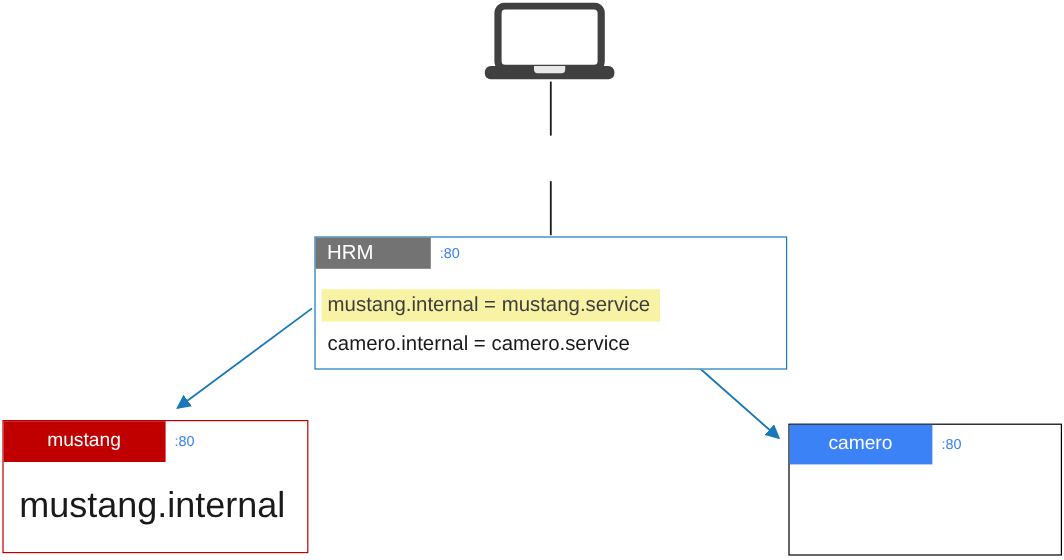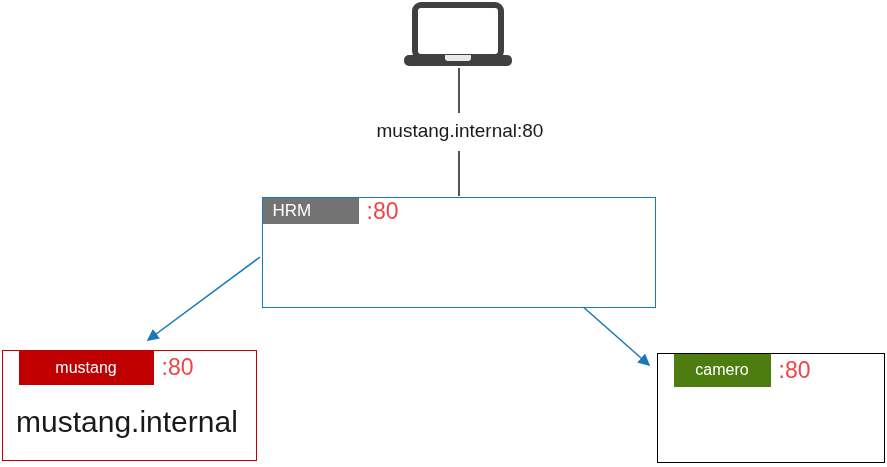--- a/index.html
+++ b/index.html
@@ -40,49 +40,49 @@
     z-index: 2;
   }
   .hrm-header { display: flex; align-items: center; }
   .hrm-tab {
     width: 86px; height: 26px;
     background: #737373; color: #ffffff;
     font-size: 17px; line-height: 26px;
     padding-left: 10px;
     margin: -0.5px 0 0 -0.5px;
   }
-  .port-label { font-size: 23px; color: #ef4444; margin-left: 8px; }
+  .port-label { font-size: 12px; color: #3b82f6; margin-left: 8px; }
   .hrm-rules { margin-top: 17px; }
   .rule-line { margin: 0 0 6px 5px; font-size: 17px; }
   .rule-line span { display: inline-block; padding: 3px 8px 4px 5px; }
   .rule-highlight { background: #f8f3a4; color: #3d3d3d; }
   .rule-plain { color: #1a1a1a; }
 
   
   .svc-box {
     position: absolute;
     background: #ffffff;
     z-index: 2;
   }
   .svc-box.mustang {
     left: 2px; top: 350px; width: 253px; height: 109px;
     border: 1.5px solid #c00000;
   }
   .svc-box.camero {
     left: 657px; top: 353px; width: 226px; height: 108px;
     border: 1.5px solid #000000;
   }
-  .svc-header { display: flex; align-items: center; margin-left: 16px; }
+  .svc-header { display: flex; align-items: center; }
   .svc-tab {
     color: #ffffff; font-size: 16px;
     display: flex; align-items: center; justify-content: center;
     margin: -0.5px 0 0 -0.5px;
   }
   .svc-box.mustang .svc-tab { width: 135px; height: 34px; background: #c00000; }
-  .svc-box.camero  .svc-tab { width: 97px;  height: 33px; background: #4d7c0f; }
+  .svc-box.camero  .svc-tab { width: 119px;  height: 33px; background: #3b82f6; }
   .svc-host {
     font-size: 30px; color: #1a1a1a;
     margin: 20px 0 12px 13px;
   }
 </style>
 </head>
 <body>
 
 <div class="canvas">
 
@@ -97,26 +97,33 @@
     <line x1="260" y1="257" x2="148" y2="340" stroke="#1878b8" stroke-width="1.5" marker-end="url(#arrowhead)"></line>
     <line x1="564" y1="290" x2="649" y2="365" stroke="#1878b8" stroke-width="1.5" marker-end="url(#arrowhead)"></line>
   </svg>
 
   <svg class="laptop" viewBox="0 0 112 66" xmlns="http://www.w3.org/2000/svg">
     <rect x="13" y="3" width="86" height="52" rx="6" fill="#ffffff" stroke="#404040" stroke-width="6"></rect>
     <rect x="2" y="53" width="108" height="11" rx="5" fill="#404040"></rect>
     <path d="M43 53 h26 v3 a3 3 0 0 1 -3 3 h-20 a3 3 0 0 1 -3 -3 z" fill="#e8e8e8"></path>
   </svg>
 
-  <div class="request-label">mustang.internal:80</div>
 
   <div class="hrm-box">
     <div class="hrm-header">
       <div class="hrm-tab">HRM</div>
       <div class="port-label">:80</div>
+    </div>
+    <div class="hrm-rules">
+      <div class="rule-line">
+        <span class="rule-highlight">mustang.internal = mustang.service</span>
+      </div>
+      <div class="rule-line">
+        <span class="rule-plain">camero.internal = camero.service</span>
+      </div>
     </div>
   </div>
 
   <div class="svc-box mustang">
     <div class="svc-header">
       <div class="svc-tab">mustang</div>
       <div class="port-label">:80</div>
     </div>
     <div class="svc-host">mustang.internal</div>
   </div>

